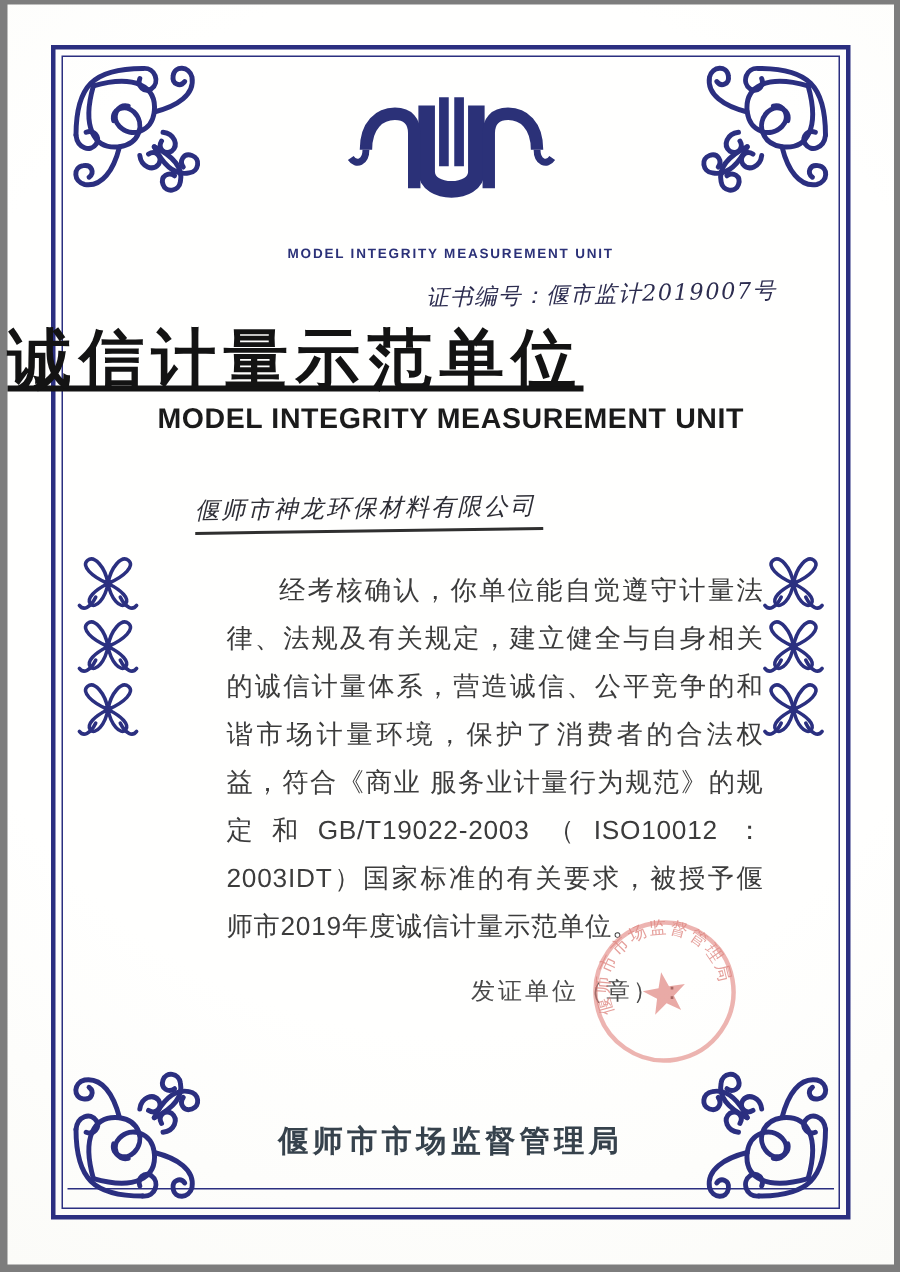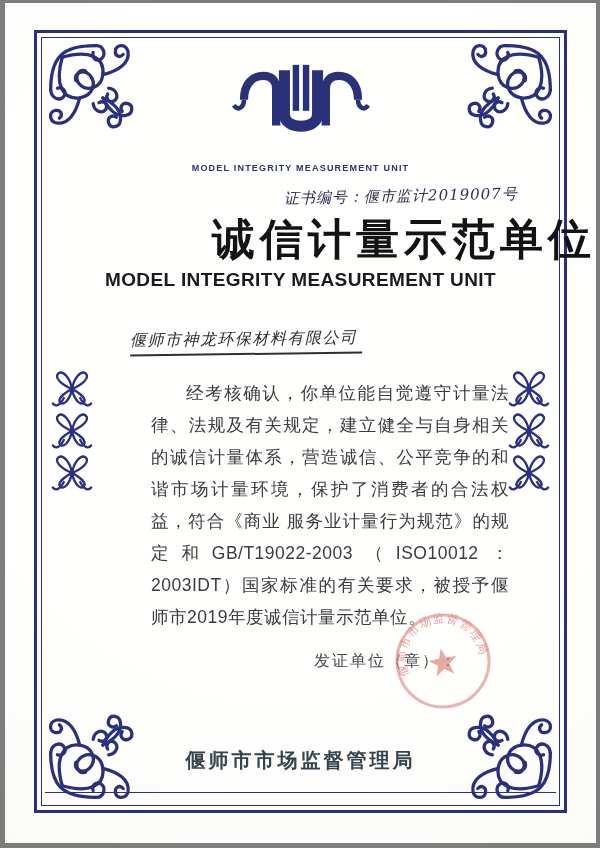--- a/index.html
+++ b/index.html
@@ -31,23 +31,23 @@
   
   .logo-block{position:absolute;left:0;right:0;top:60px;text-align:center;}
   .logo-mark{width:140px;height:92px;display:inline-block;}
   .logo-caption{margin-top:4px;font-size:9px;font-weight:bold;letter-spacing:1.2px;
     color:#2b3178;}
   
   .cert-no{position:absolute;top:184px;right:78px;font-size:15px;color:#2d2d50;
     font-family:"DejaVu Serif","Liberation Serif",serif;font-style:italic;
     transform:rotate(-1.2deg);letter-spacing:1px;}
   
-  .title-cn{position:absolute;left:0;right:0;top:208px;text-align:right;
+  .title-cn{position:absolute;left:0;right:0;top:208px;text-align:left;
     font-family:"DejaVu Serif","Liberation Serif",serif;font-weight:bold;
-    font-size:43px;letter-spacing:5px;color:#131313;}
+    font-size:43px;letter-spacing:5px;color:#131313;text-decoration:underline;}
   .title-en{position:absolute;left:0;right:0;top:266px;text-align:center;
     font-weight:bold;font-size:19px;letter-spacing:0.4px;color:#1b1b1b;}
   
   .recipient{position:absolute;left:125px;top:326px;width:232px;
     border-bottom:2px solid #2f2f2f;padding-bottom:3px;
     font-family:"DejaVu Serif","Liberation Serif",serif;font-style:italic;
     font-size:16px;letter-spacing:1.5px;color:#2e2e36;transform:rotate(-0.8deg);}
   
   .body-text{position:absolute;left:122px;top:374px;width:358px;
     font-size:17.5px;line-height:32px;color:#3c3c3c;

